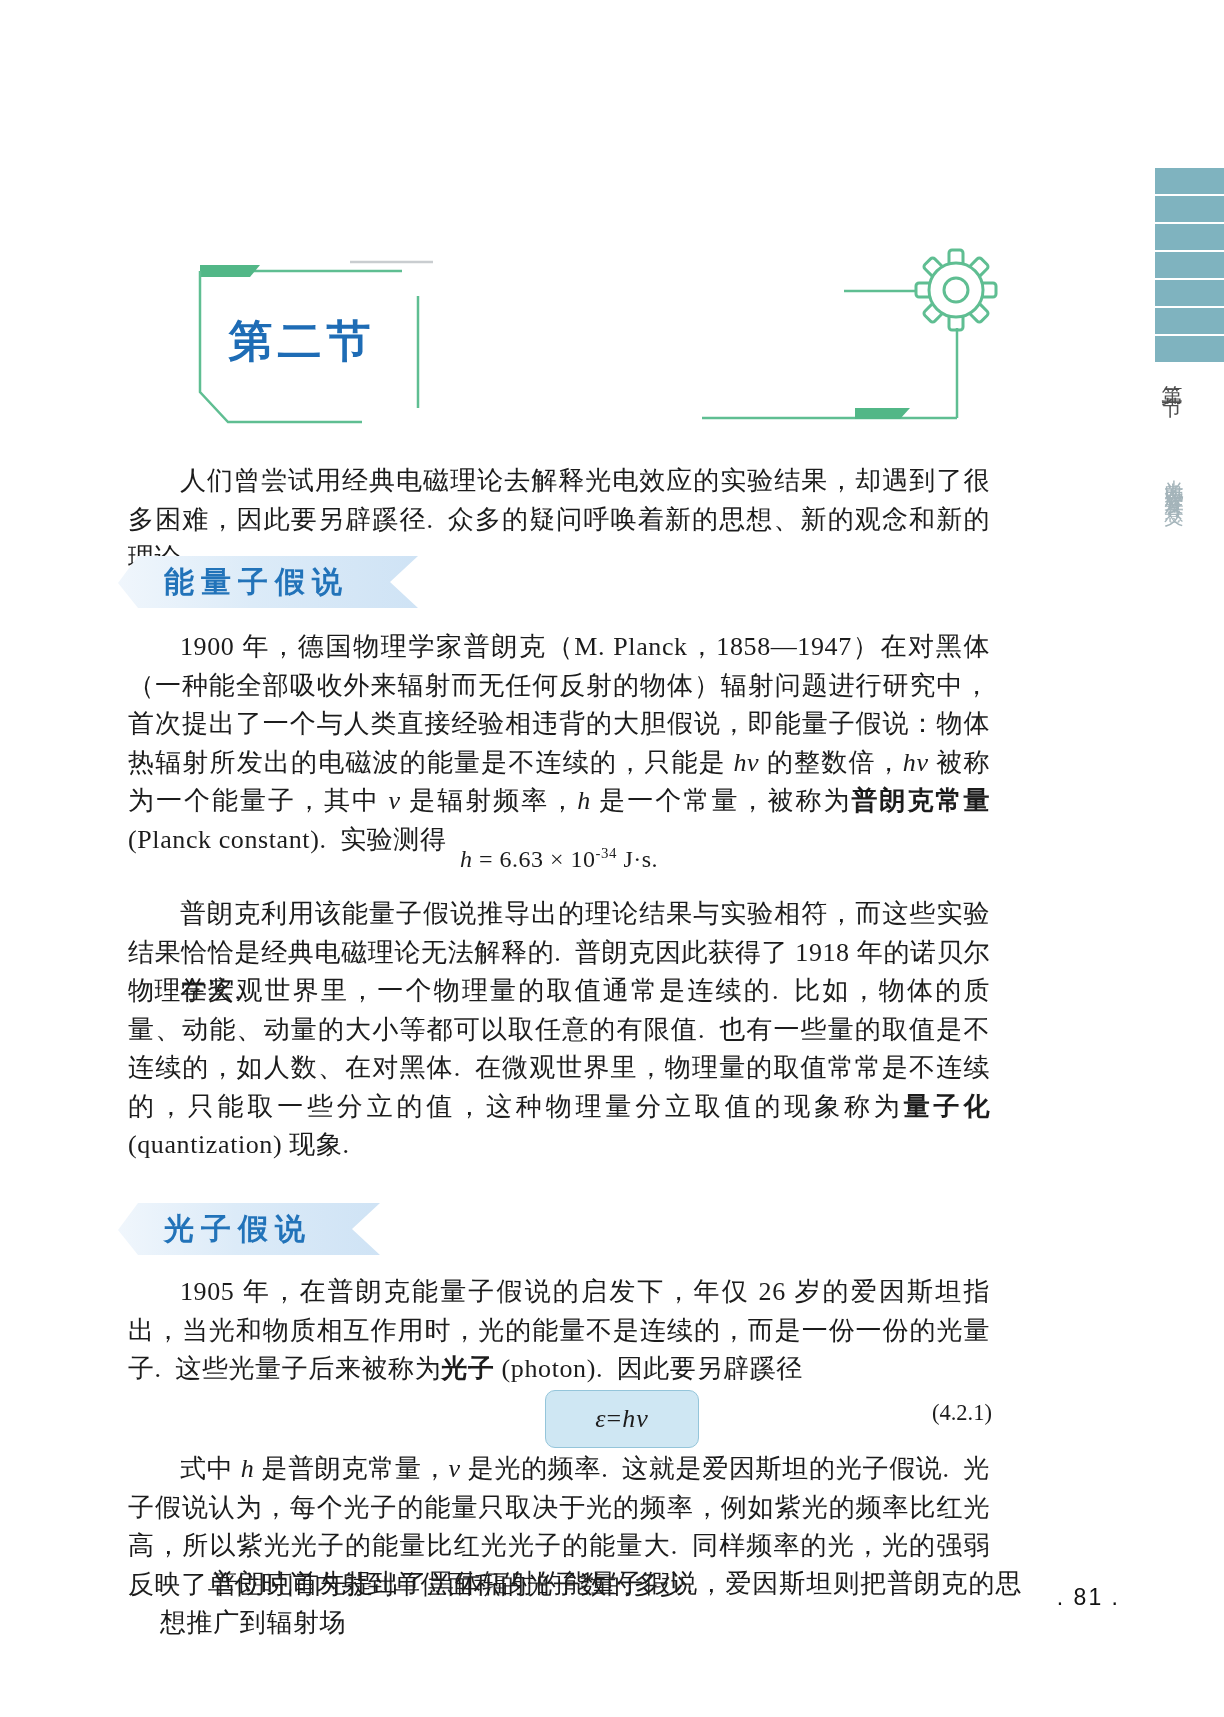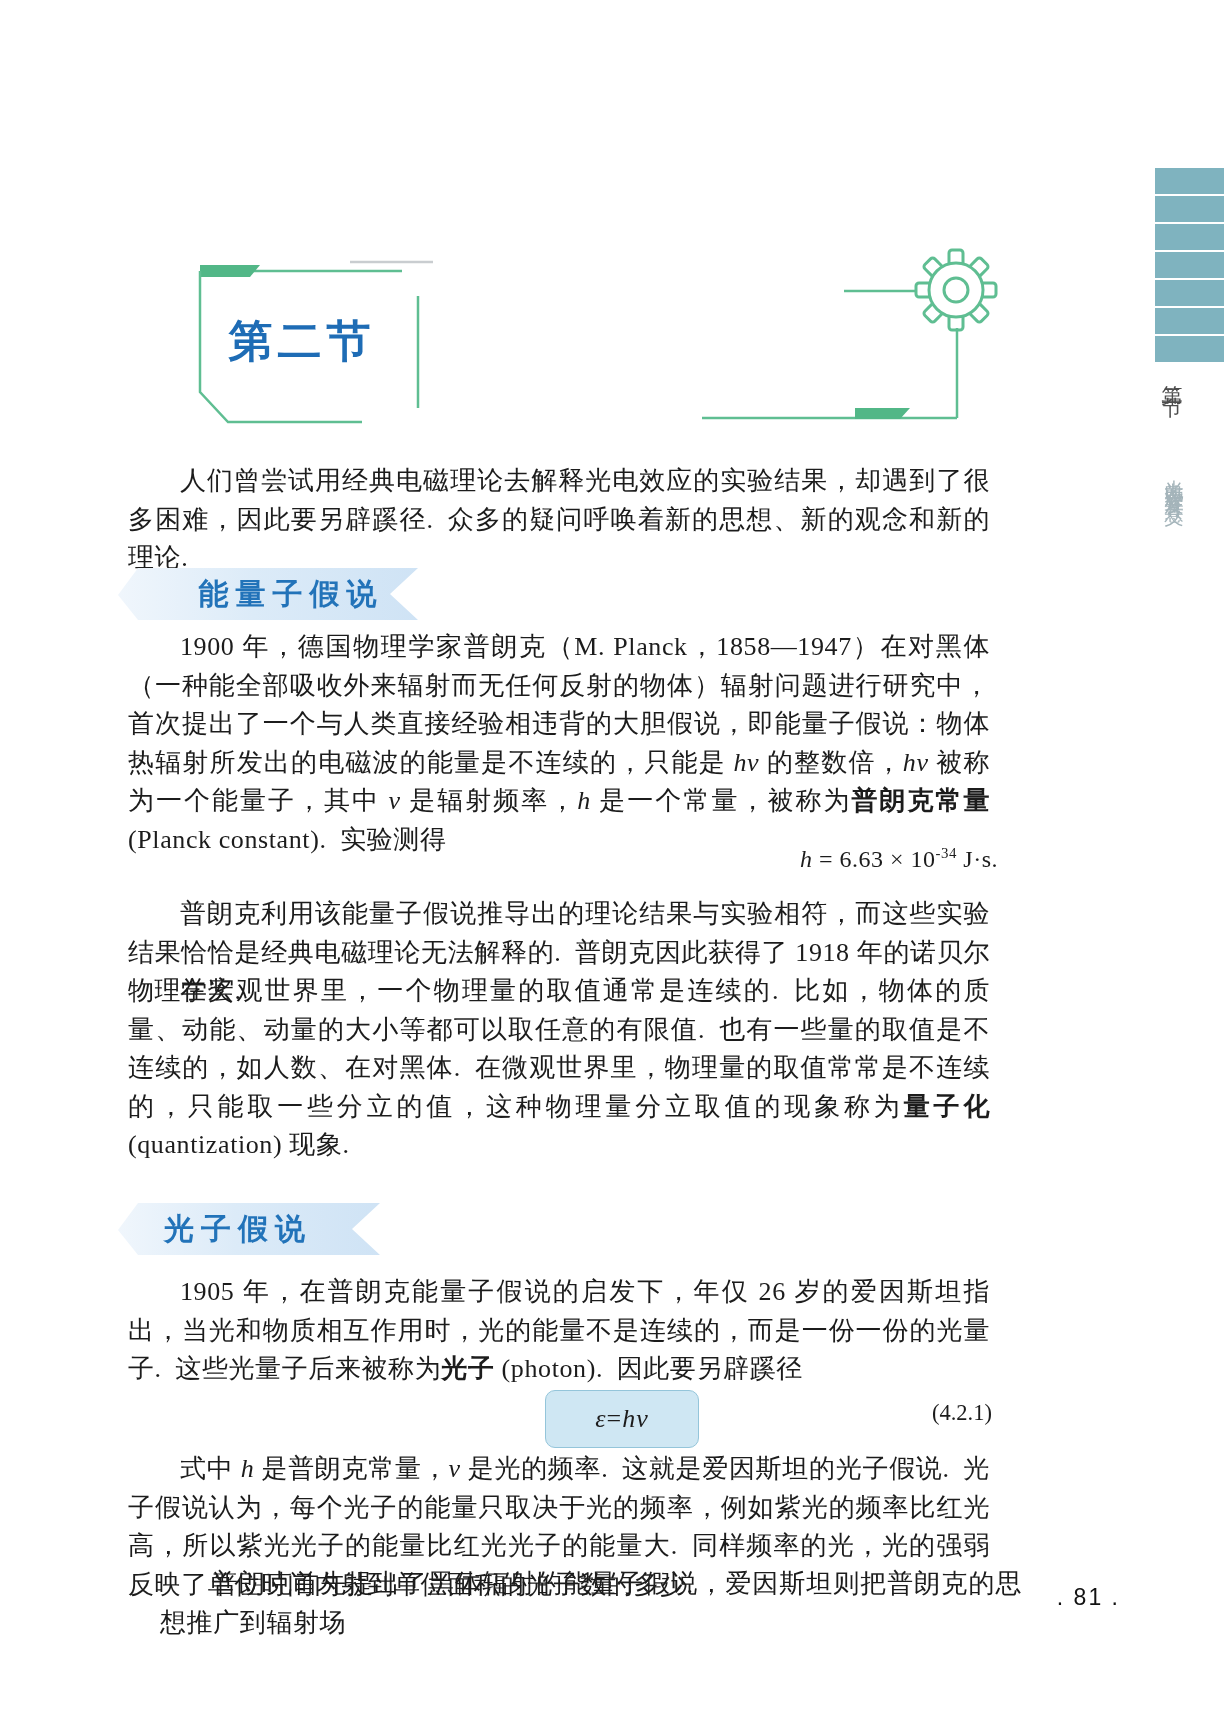--- a/index.html
+++ b/index.html
@@ -46,25 +46,25 @@
   
   .banner{
     position:absolute;height:52px;
     background:linear-gradient(90deg,#f0f6fc 0%,#dcebf8 45%,#cfe3f5 100%);
     clip-path:polygon(0 52%,20px 0,100% 0,calc(100% - 28px) 50%,100% 100%,20px 100%);
     display:flex;align-items:center;
     font-family:"Liberation Sans","DejaVu Sans",sans-serif;
     font-weight:bold;font-size:30px;color:#2273b9;letter-spacing:7px;
     padding-left:46px;box-sizing:border-box;
   }
-  .banner1{left:118px;top:568px;width:300px;justify-content:center;}
+  .banner1{left:118px;top:556px;width:300px;}
   .banner2{left:118px;top:1203px;width:262px;}
   
   .formula-line{
-    position:absolute;left:8px;width:862px;text-align:right;
+    position:absolute;left:0;width:862px;text-align:center;
     font-size:24px;letter-spacing:0.5px;
   }
   .formula-box{
     position:absolute;left:545px;top:1390px;width:152px;height:56px;
     background:#cfe7f3;border:1.5px solid #94c5da;border-radius:10px;
     display:flex;align-items:center;justify-content:center;
     font-size:26px;letter-spacing:1px;
   }
   .eq-no{
     position:absolute;left:880px;top:1400px;width:112px;

